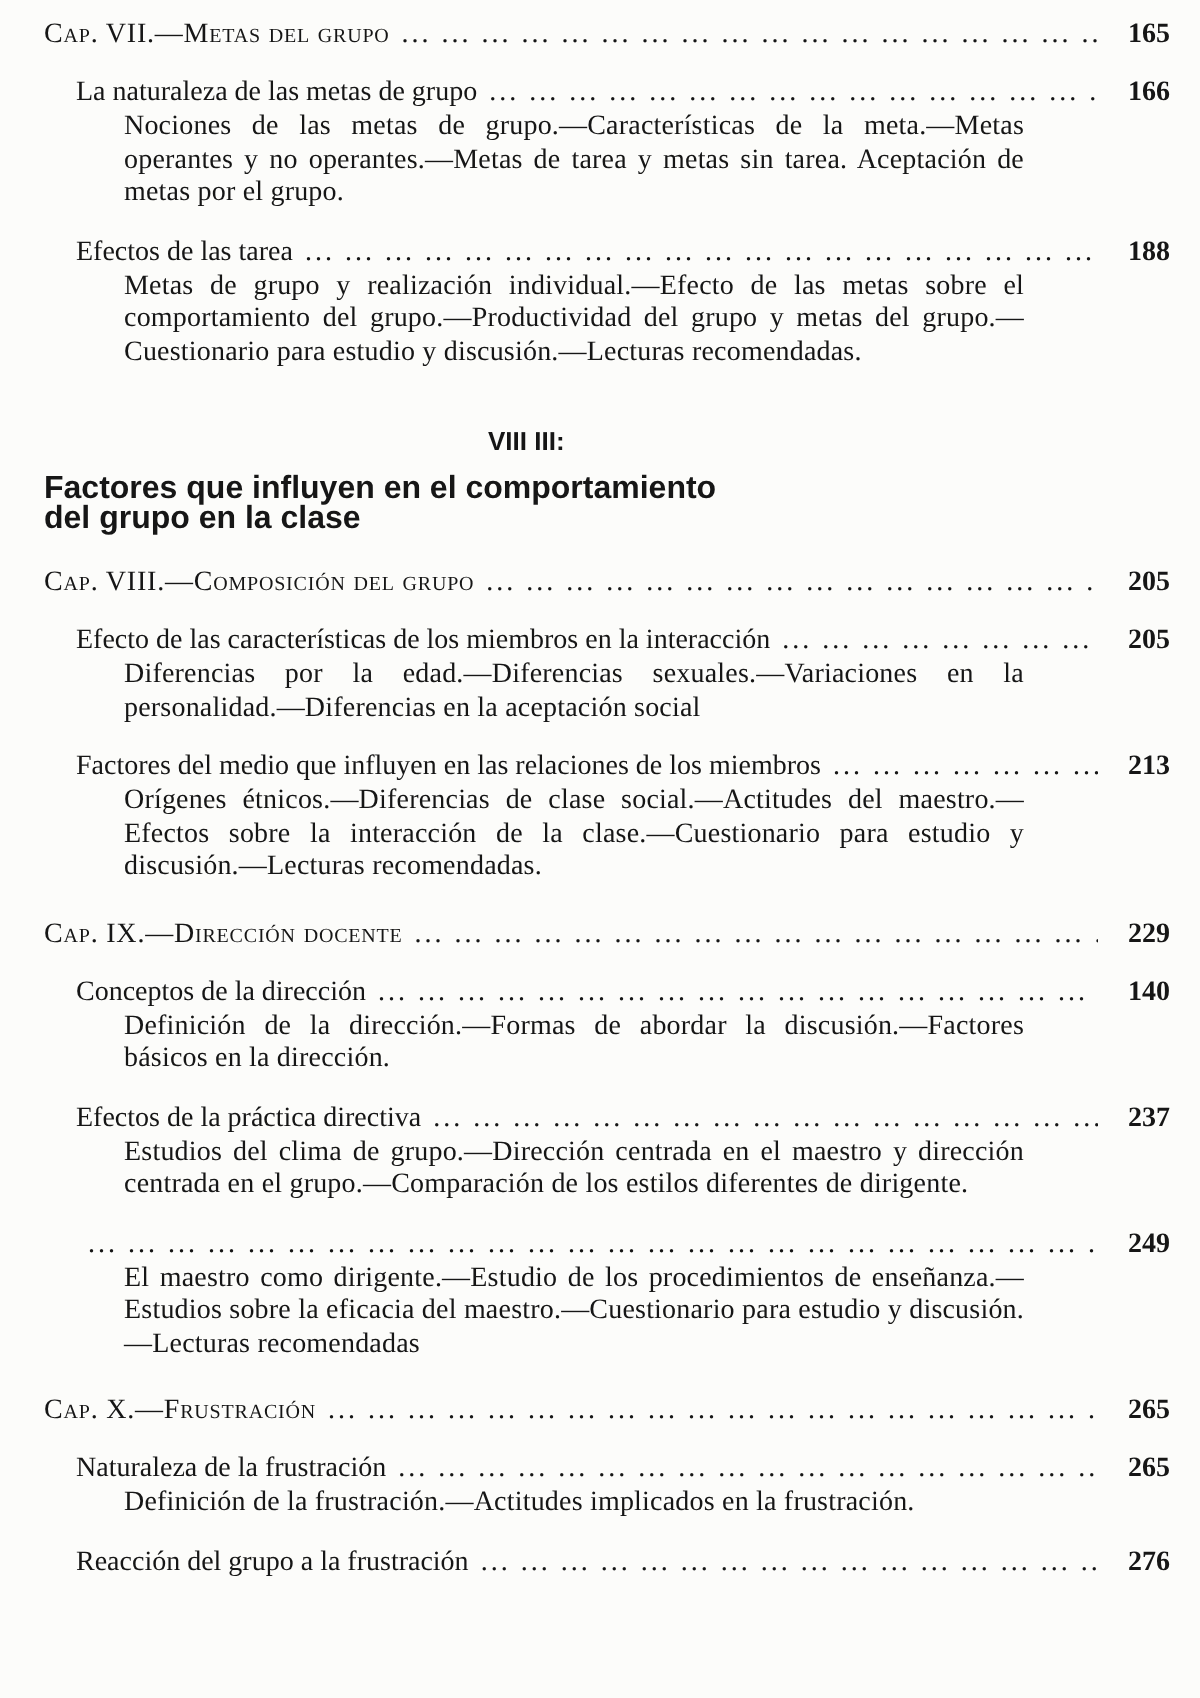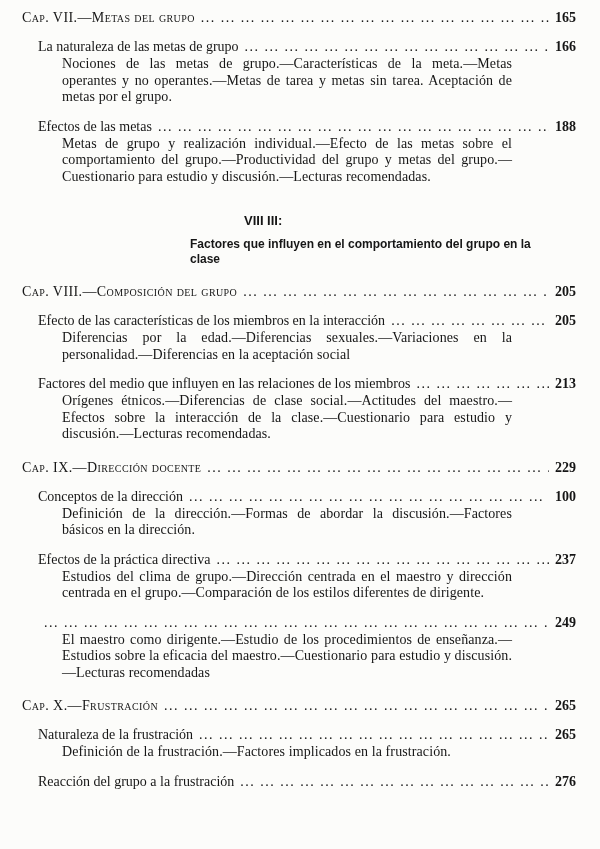--- a/index.html
+++ b/index.html
@@ -34,21 +34,21 @@
   .dots {
     flex: 1 1 auto;
     overflow: hidden;
     white-space: nowrap;
     margin: 0 6px;
     letter-spacing: 1.5px;
   }
   .pg {
     flex: 0 0 auto;
     min-width: 30px;
-    text-align: left;
+    text-align: right;
     font-weight: bold;
   }
   .entry-detail {
     margin-top: 1px;
     margin-left: 40px;
     width: 450px;
     text-align: justify;
     font-size: 14px;
     line-height: 16.5px;
     letter-spacing: 0.1px;
@@ -56,23 +56,22 @@
   .part-block { margin-top: 28px; margin-bottom: 6px; }
   .part-heading {
     font-family: "Liberation Sans", sans-serif;
     font-weight: bold;
     font-size: 13px;
     margin-left: 222px;
   }
   .part-subtitle {
     font-family: "Liberation Sans", sans-serif;
     font-weight: bold;
-    font-size: 12px;
+    font-size: 16px;
     line-height: 15px;
-    margin-left: 168px;
     width: 352px;
     margin-top: 9px;
   }
 </style>
 </head>
 <body>
 
 <div class="page">
   <div>
       <div class="toc-line entry-chapter">
@@ -80,21 +79,21 @@
         <span class="dots">... ... ... ... ... ... ... ... ... ... ... ... ... ... ... ... ... ... ... ... ... ... ... ... ... ... ... ... ... ...</span>
         <span class="pg">165</span>
       </div>
       <div class="toc-line entry-section">
         <span class="title">La naturaleza de las metas de grupo</span>
         <span class="dots">... ... ... ... ... ... ... ... ... ... ... ... ... ... ... ... ... ... ... ... ... ... ... ... ... ... ... ... ... ...</span>
         <span class="pg">166</span>
       </div>
       <div class="entry-detail">Nociones de las metas de grupo.—Características de la meta.—Metas operantes y no operantes.—Metas de tarea y metas sin tarea. Aceptación de metas por el grupo.</div>
       <div class="toc-line entry-section">
-        <span class="title">Efectos de las metas</span>
+        <span class="title">Efectos de las tarea</span>
         <span class="dots">... ... ... ... ... ... ... ... ... ... ... ... ... ... ... ... ... ... ... ... ... ... ... ... ... ... ... ... ... ...</span>
         <span class="pg">188</span>
       </div>
       <div class="entry-detail">Metas de grupo y realización individual.—Efecto de las metas sobre el comportamiento del grupo.—Productividad del grupo y metas del grupo.—Cuestionario para estudio y discusión.—Lecturas recomendadas.</div>
       <div class="part-block">
         <div class="part-heading">VIII III:</div>
         <div class="part-subtitle">Factores que influyen en el comportamiento del grupo en la clase</div>
       </div>
       <div class="toc-line entry-chapter">
         <span class="title">Cap. VIII.—Composición del grupo</span>
@@ -114,21 +113,21 @@
       </div>
       <div class="entry-detail">Orígenes étnicos.—Diferencias de clase social.—Actitudes del maestro.—Efectos sobre la interacción de la clase.—Cuestionario para estudio y discusión.—Lecturas recomendadas.</div>
       <div class="toc-line entry-chapter">
         <span class="title">Cap. IX.—Dirección docente</span>
         <span class="dots">... ... ... ... ... ... ... ... ... ... ... ... ... ... ... ... ... ... ... ... ... ... ... ... ... ... ... ... ... ...</span>
         <span class="pg">229</span>
       </div>
       <div class="toc-line entry-section">
         <span class="title">Conceptos de la dirección</span>
         <span class="dots">... ... ... ... ... ... ... ... ... ... ... ... ... ... ... ... ... ... ... ... ... ... ... ... ... ... ... ... ... ...</span>
-        <span class="pg">100</span>
+        <span class="pg">140</span>
       </div>
       <div class="entry-detail">Definición de la dirección.—Formas de abordar la discusión.—Factores básicos en la dirección.</div>
       <div class="toc-line entry-section">
         <span class="title">Efectos de la práctica directiva</span>
         <span class="dots">... ... ... ... ... ... ... ... ... ... ... ... ... ... ... ... ... ... ... ... ... ... ... ... ... ... ... ... ... ...</span>
         <span class="pg">237</span>
       </div>
       <div class="entry-detail">Estudios del clima de grupo.—Dirección centrada en el maestro y dirección centrada en el grupo.—Comparación de los estilos diferentes de dirigente.</div>
       <div class="toc-line entry-section">
         <span class="dots">... ... ... ... ... ... ... ... ... ... ... ... ... ... ... ... ... ... ... ... ... ... ... ... ... ... ... ... ... ...</span>
@@ -138,20 +137,20 @@
       <div class="toc-line entry-chapter">
         <span class="title">Cap. X.—Frustración</span>
         <span class="dots">... ... ... ... ... ... ... ... ... ... ... ... ... ... ... ... ... ... ... ... ... ... ... ... ... ... ... ... ... ...</span>
         <span class="pg">265</span>
       </div>
       <div class="toc-line entry-section">
         <span class="title">Naturaleza de la frustración</span>
         <span class="dots">... ... ... ... ... ... ... ... ... ... ... ... ... ... ... ... ... ... ... ... ... ... ... ... ... ... ... ... ... ...</span>
         <span class="pg">265</span>
       </div>
-      <div class="entry-detail">Definición de la frustración.—Factores implicados en la frustración.</div>
+      <div class="entry-detail">Definición de la frustración.—Actitudes implicados en la frustración.</div>
       <div class="toc-line entry-section">
         <span class="title">Reacción del grupo a la frustración</span>
         <span class="dots">... ... ... ... ... ... ... ... ... ... ... ... ... ... ... ... ... ... ... ... ... ... ... ... ... ... ... ... ... ...</span>
         <span class="pg">276</span>
       </div>
     </div>
 </div>
 
 </body></html>

